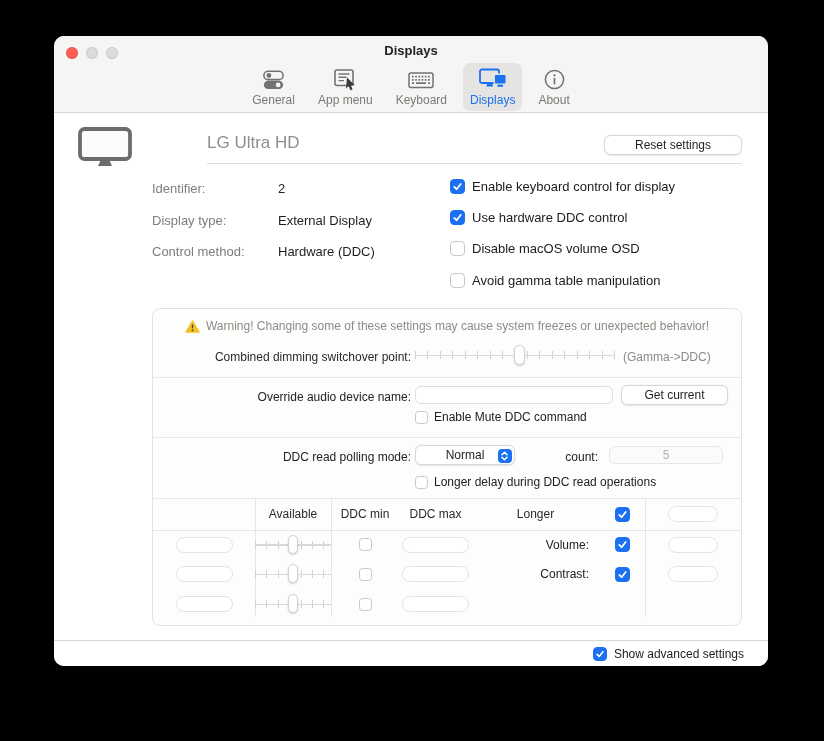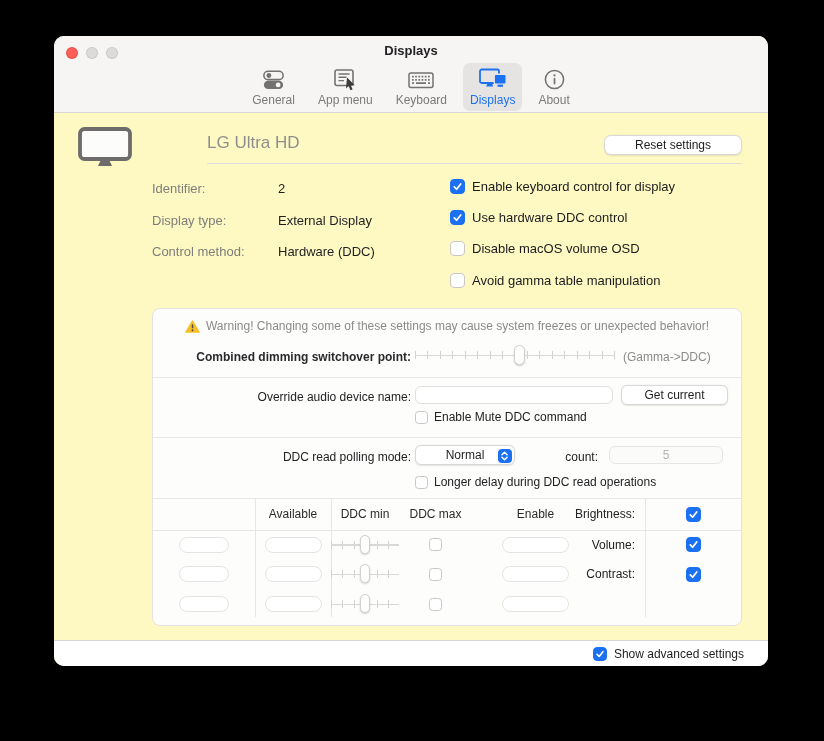--- a/index.html
+++ b/index.html
@@ -1,19 +1,19 @@
 <!DOCTYPE html>
 <html><head>
 <meta charset="utf-8">
 <style>
   :root{ --accent:#1c70f2; }
   *{margin:0;padding:0;box-sizing:border-box;}
   html,body{width:824px;height:741px;background:#000;font-family:"Liberation Sans",sans-serif;}
   .window{position:absolute;left:54px;top:36px;width:714px;height:630px;border-radius:10px;
-    background:#fef9c3;overflow:hidden;
+    background:#ffffff;overflow:hidden;
     box-shadow:0 0 0 1px rgba(0,0,0,.5),0 22px 46px rgba(0,0,0,.65);}
   
   .titlebar{position:absolute;top:0;left:0;right:0;height:77px;background:#f6f5f4;border-bottom:1px solid #d8d7d5;}
   .lights{position:absolute;left:12px;top:11px;display:flex;gap:8px;}
   .light{width:12px;height:12px;border-radius:50%;}
   .light.red{background:#ff5d55;border:.5px solid rgba(0,0,0,.12);}
   .light.gray{background:#dcdbda;border:.5px solid rgba(0,0,0,.08);}
   .title{position:absolute;top:7px;left:0;right:0;text-align:center;font-size:13px;font-weight:700;color:#232325;}
   .toolbar{position:absolute;left:0;right:0;top:27px;display:flex;justify-content:center;align-items:center;gap:9px;}
   .titem{display:flex;flex-direction:column;align-items:center;gap:0;padding:3px 7px 4px;border-radius:7px;
@@ -45,21 +45,21 @@
   .slider .ticks.t10{background:repeating-linear-gradient(to right,#d2d1cf 0 1px,transparent 1px 11.4px);}
   .slider .track{position:absolute;left:0;right:0;top:9.5px;height:1.5px;background:#dad9d7;}
   .slider .knob{position:absolute;top:0;width:11px;height:20px;border-radius:5.5px;background:#fff;
     border:1px solid #d2d1cf;box-shadow:0 1px 2px rgba(0,0,0,.18);}
   
   .box{position:absolute;left:98px;top:272px;width:590px;height:318px;background:#fdfdfc;
     border:1px solid #e3e2e0;border-radius:8px;}
   .warning-row{position:absolute;top:10px;left:0;right:0;display:flex;justify-content:center;align-items:center;
     gap:6px;font-size:12px;color:#8c8b89;}
   .box-label{position:absolute;left:0;width:258px;text-align:right;font-size:12px;color:#222224;}
-  .bold{font-weight:700;color:#2a2a2c;}
+  .bold{font-weight:400;color:#2a2a2c;}
   .gray-note{font-size:12px;color:#8c8b89;}
   .hline{position:absolute;left:0;right:0;height:1px;background:#e9e8e6;}
   .field{background:#fff;border:1px solid #e0dfdd;border-radius:6px;font-size:12px;color:#222;}
   .field.disabled{background:#fbfbfa;border-color:#e7e6e4;color:#b5b4b2;display:flex;align-items:center;justify-content:center;}
   .dd{position:absolute;left:262px;top:136px;width:100px;height:20px;background:#fff;border:1px solid #d9d8d6;
     border-radius:6px;display:flex;align-items:center;justify-content:center;font-size:12px;color:#1f1f21;
     box-shadow:0 .5px 1.5px rgba(0,0,0,.1);}
   .stepper{position:absolute;right:2.5px;top:2.5px;width:14px;height:14px;border-radius:4px;background:var(--accent);
     display:flex;align-items:center;justify-content:center;}
   .chk-row{display:flex;align-items:center;gap:6px;font-size:12px;color:#222224;position:absolute;}
@@ -252,23 +252,22 @@
     <div class="vline" style="left:102px"></div>
     <div class="vline" style="left:178px"></div>
     <div class="vline" style="left:492px"></div>
     <div class="hline-header"></div>
 
     <div class="tbl">
       <div class="cell"></div>
       <div class="cell hcell">Available</div>
       <div class="cell hcell">DDC min</div>
       <div class="cell hcell">DDC max</div>
-      <div class="cell hcell">Enable</div>
-
-      <div class="cell rlabel">Brightness:</div>
+      <div class="cell hcell">Longer</div>
+
       <div class="cell">
           <span class="cb on">
         <svg width="11" height="11" viewBox="0 0 12 12">
               <path d="M2.5 6.5 L5 9 L9.5 3.2" stroke="#fff" stroke-width="1.9" fill="none" stroke-linecap="round" stroke-linejoin="round"></path>
             </svg>
           </span>
         </div>
       <div class="cell">
           <input class="tfield" style="width: 50px;" type="text" value="">
         </div>

